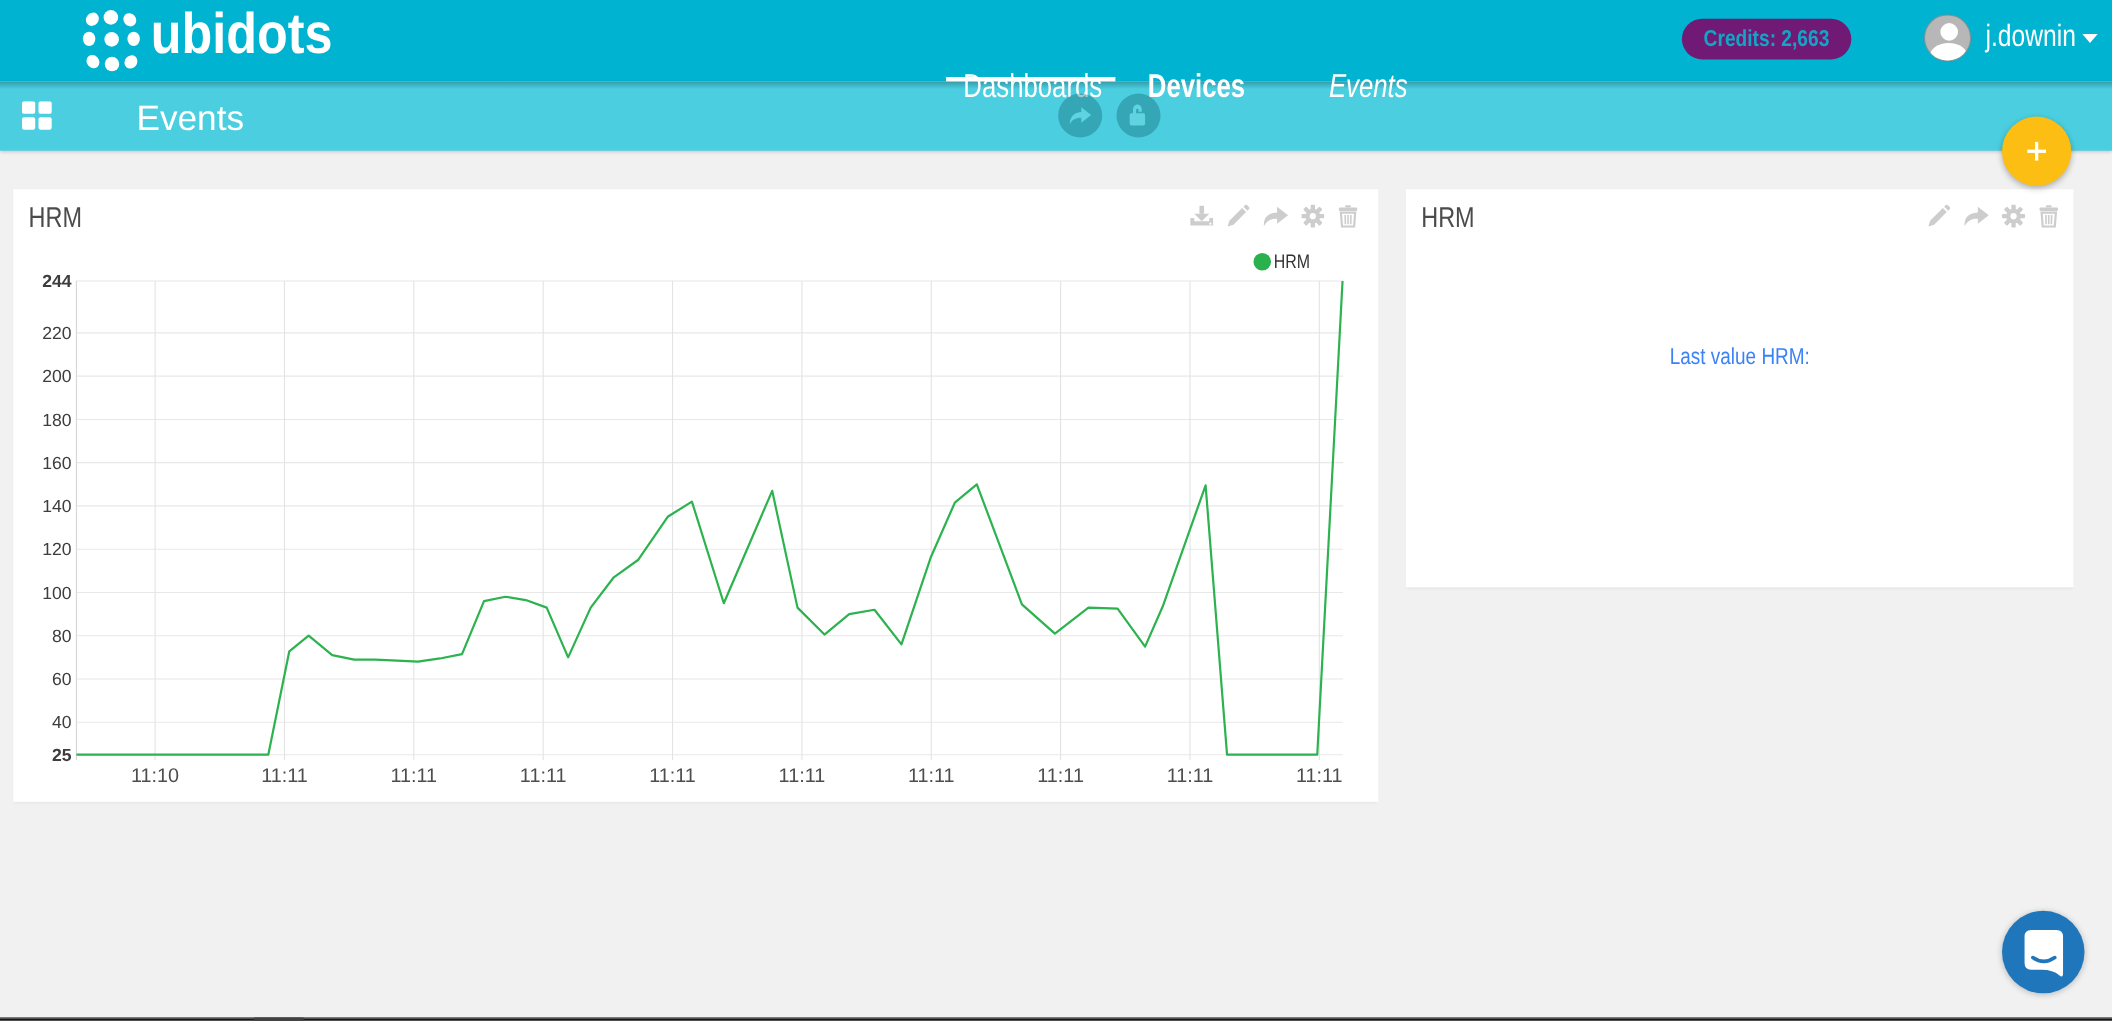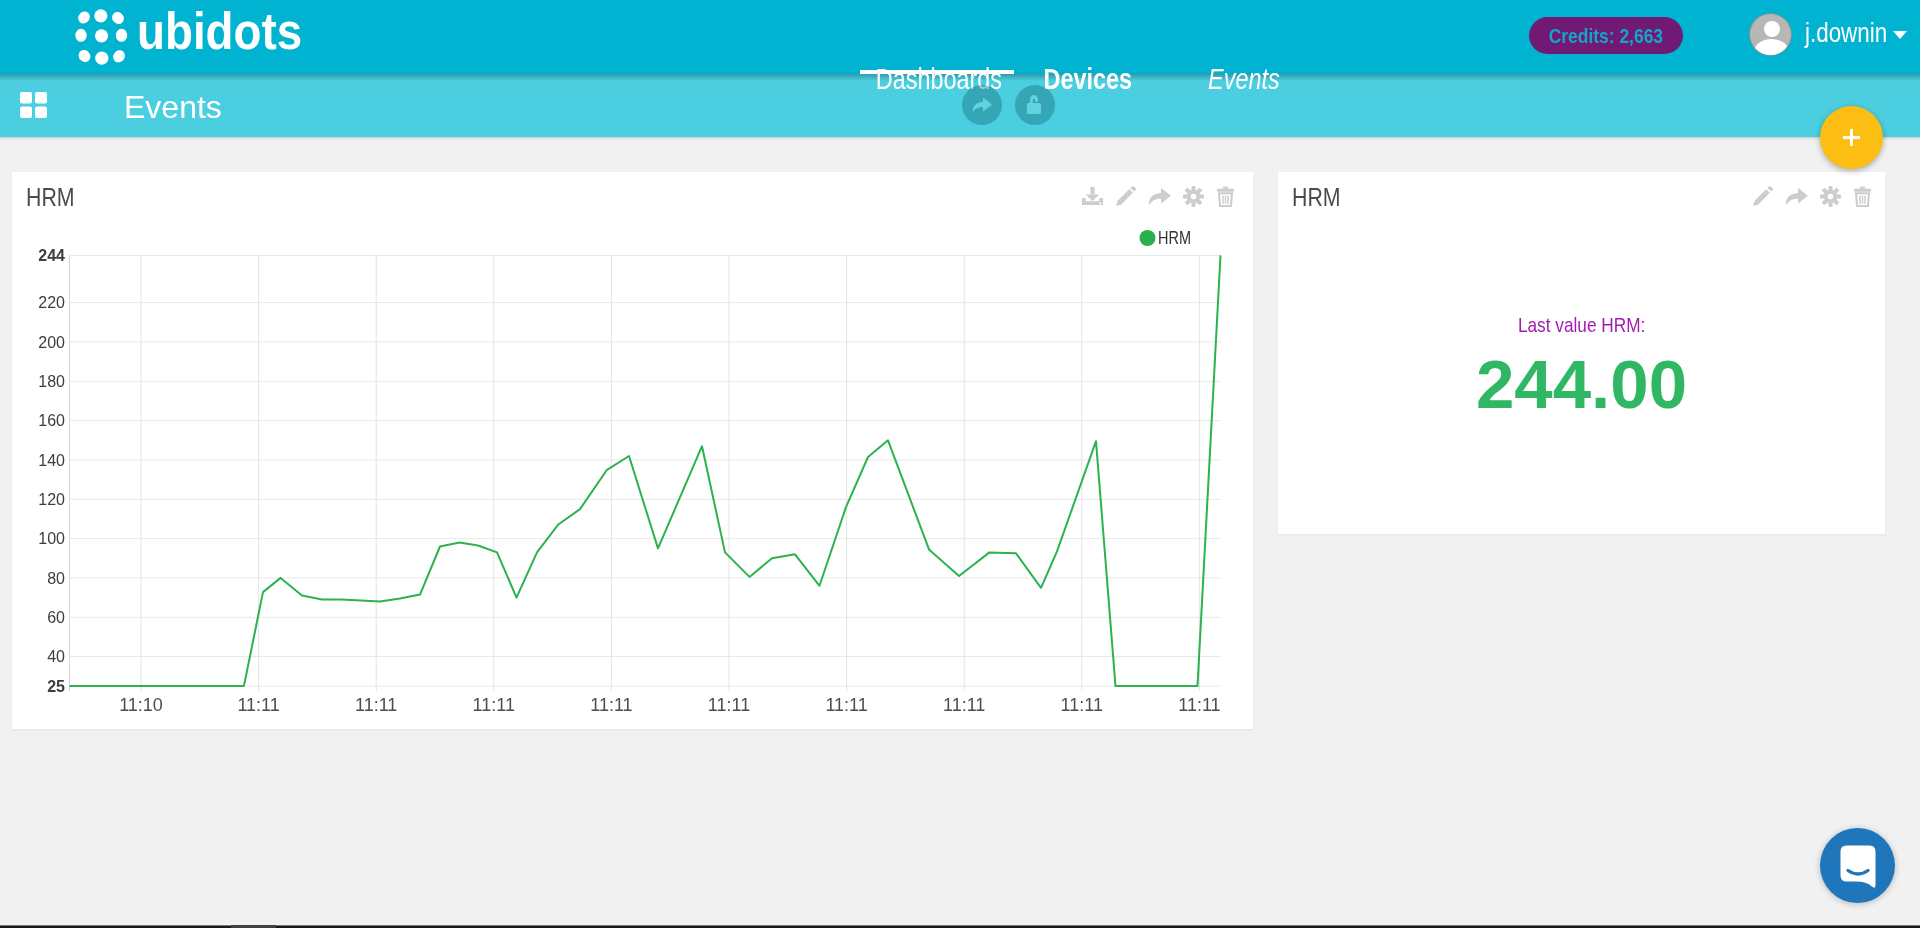--- a/index.html
+++ b/index.html
@@ -24,21 +24,21 @@
 .plusbtn{position:absolute;left:1820px;top:106px;width:63px;height:63px;border-radius:50%;background:#fcbe12;z-index:10;box-shadow:0 2px 6px rgba(0,0,0,0.3);}
 .plusbtn::before{content:"";position:absolute;left:22.7px;top:30.3px;width:17.6px;height:2.4px;background:#fff;}
 .plusbtn::after{content:"";position:absolute;left:30.3px;top:22.7px;width:2.4px;height:17.6px;background:#fff;}
 .card{position:absolute;background:#fff;box-shadow:0 1px 2px rgba(0,0,0,0.05);}
 .card1{left:12px;top:172px;width:1241px;height:557px;}
 .card2{left:1278px;top:172px;width:607px;height:362px;}
 .ctitle{position:absolute;left:14px;top:10px;font-size:26px;color:#4b4b4b;transform:scaleX(0.82);transform-origin:left center;}
 .icons{position:absolute;top:14px;display:flex;gap:12px;z-index:3;}
 .icons1{left:1070px;}
 .icons2{left:474px;}
-.lastlabel{position:absolute;left:0;width:607px;top:141px;text-align:center;color:#a21caf;font-size:21px;}
+.lastlabel{position:absolute;left:0;width:607px;top:141px;text-align:center;color:#3b82f6;font-size:21px;}
 .lastlabel span{display:inline-block;transform:scaleX(0.82);transform-origin:center;white-space:nowrap;}
 .bigval{position:absolute;left:0;width:607px;top:173px;text-align:center;color:#30b763;font-size:69px;font-weight:bold;}
 .intercom{position:absolute;left:1820px;top:828px;width:75px;height:75px;border-radius:50%;background:#1f76bb;z-index:10;box-shadow:0 1px 6px rgba(0,0,0,0.25);}
 .scrollbar{position:absolute;left:0;top:925px;width:1920px;height:3px;background:#191919;z-index:20;border-top:1px solid #777;}
 .scrollthumb{position:absolute;left:231px;top:-1px;width:45px;height:4px;background:#414141;}
 .avatar{position:absolute;z-index:6;left:1749px;top:13px;width:43px;height:43px;border-radius:50%;background:#b7b7b7;overflow:hidden;border:1px solid rgba(0,90,110,0.35);box-sizing:border-box;}
 .avatar .head{position:absolute;left:13.5px;top:7px;width:16px;height:16px;border-radius:50%;background:#fff;}
 .avatar .body{position:absolute;left:4px;top:25px;width:35px;height:26px;border-radius:50%;background:#fff;}
 </style>
 </head>
@@ -200,21 +200,20 @@
         <line x1="6.5" y1="9" x2="6.7" y2="17" stroke-width="1.4"></line>
         <line x1="9" y1="9" x2="9" y2="17" stroke-width="1.4"></line>
         <line x1="11.5" y1="9" x2="11.3" y2="17" stroke-width="1.4"></line>
       </svg>
 </div>
 </div>
 
 <div class="card card2">
 <div class="ctitle">HRM</div>
 <div class="lastlabel"><span>Last value HRM:</span></div>
-<div class="bigval">244.00</div>
 <div class="icons icons2">
 <svg width="21" height="21" viewBox="0 0 20 20" fill="#cdcdcd">
         <path d="M2.5 14 L1 19 L6 17.5 L17 6.5 L13.5 3 Z M14.7 1.8 L18.2 5.3 L19.6 3.9 A1.2 1.2 0 0 0 19.6 2.2 L17.8 0.4 A1.2 1.2 0 0 0 16.1 0.4 Z"></path>
       </svg>
 <svg width="23" height="21" viewBox="0 0 23 20" fill="#cdcdcd">
         <path d="M13 1.5 L23 9.2 L13 16.9 L13 12.3 C6.6 12.2 3.5 14.6 1 19.2 C0.5 11.8 4 7.1 13 6.6 Z"></path>
       </svg>
 <svg width="21" height="21" viewBox="0 0 20 20">
         <g fill="#cdcdcd">
           <rect x="8.1" y="0" width="3.8" height="5.2" rx="0.9" transform="rotate(0 10 10)"></rect>

